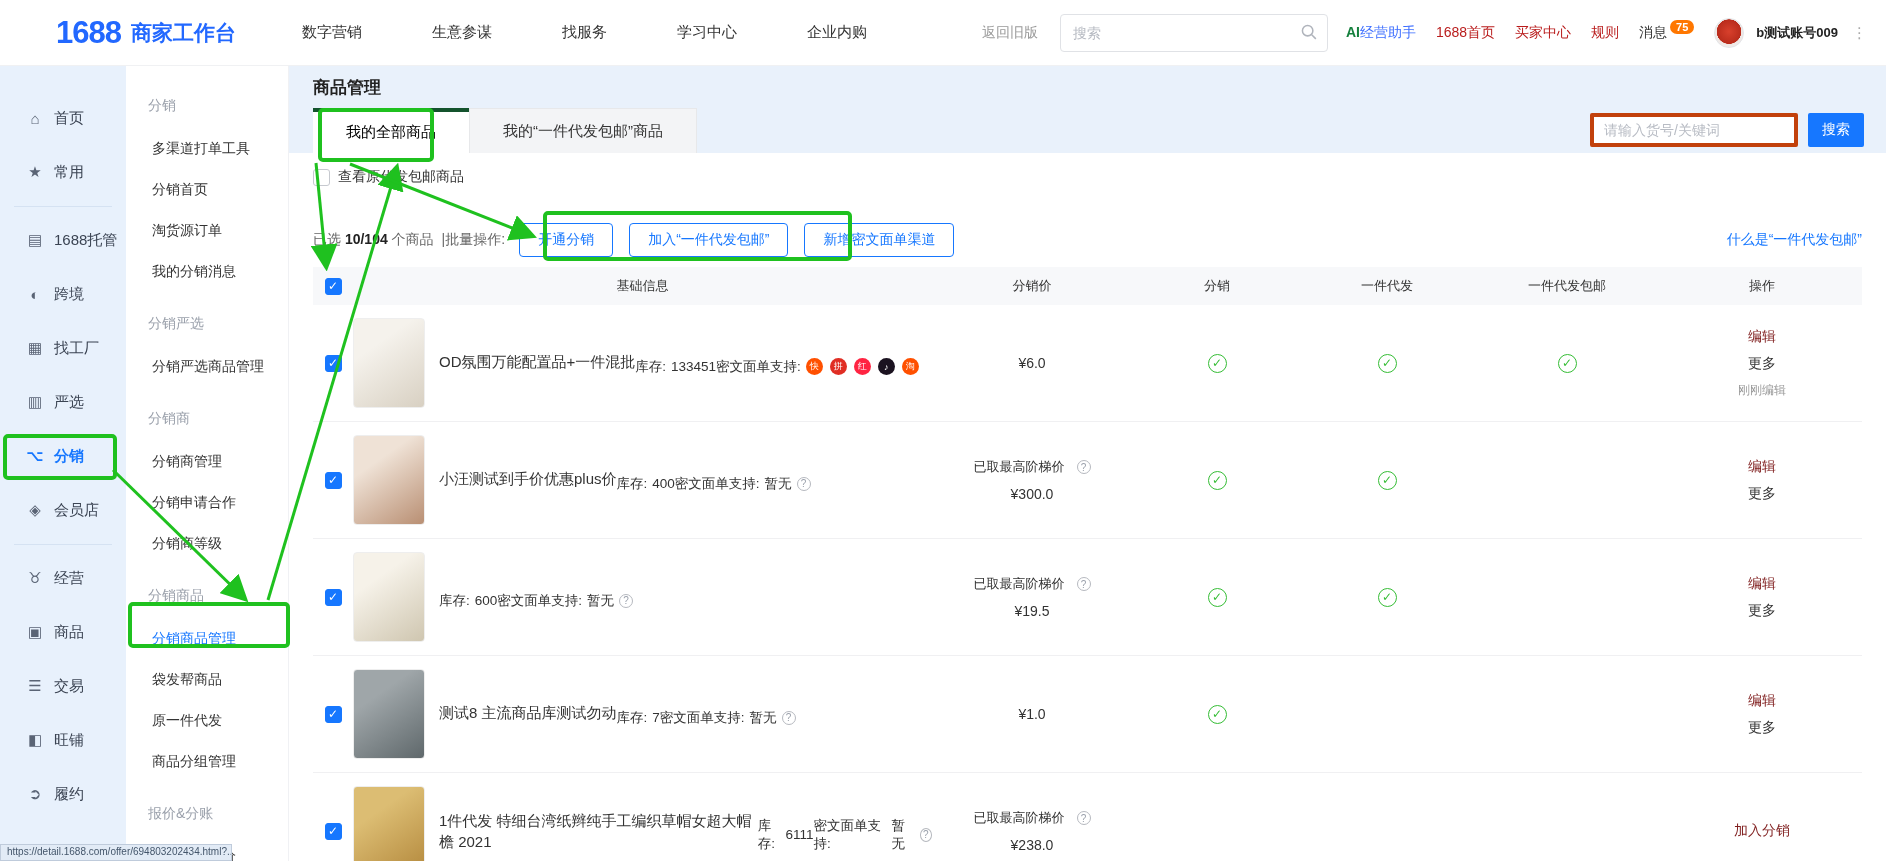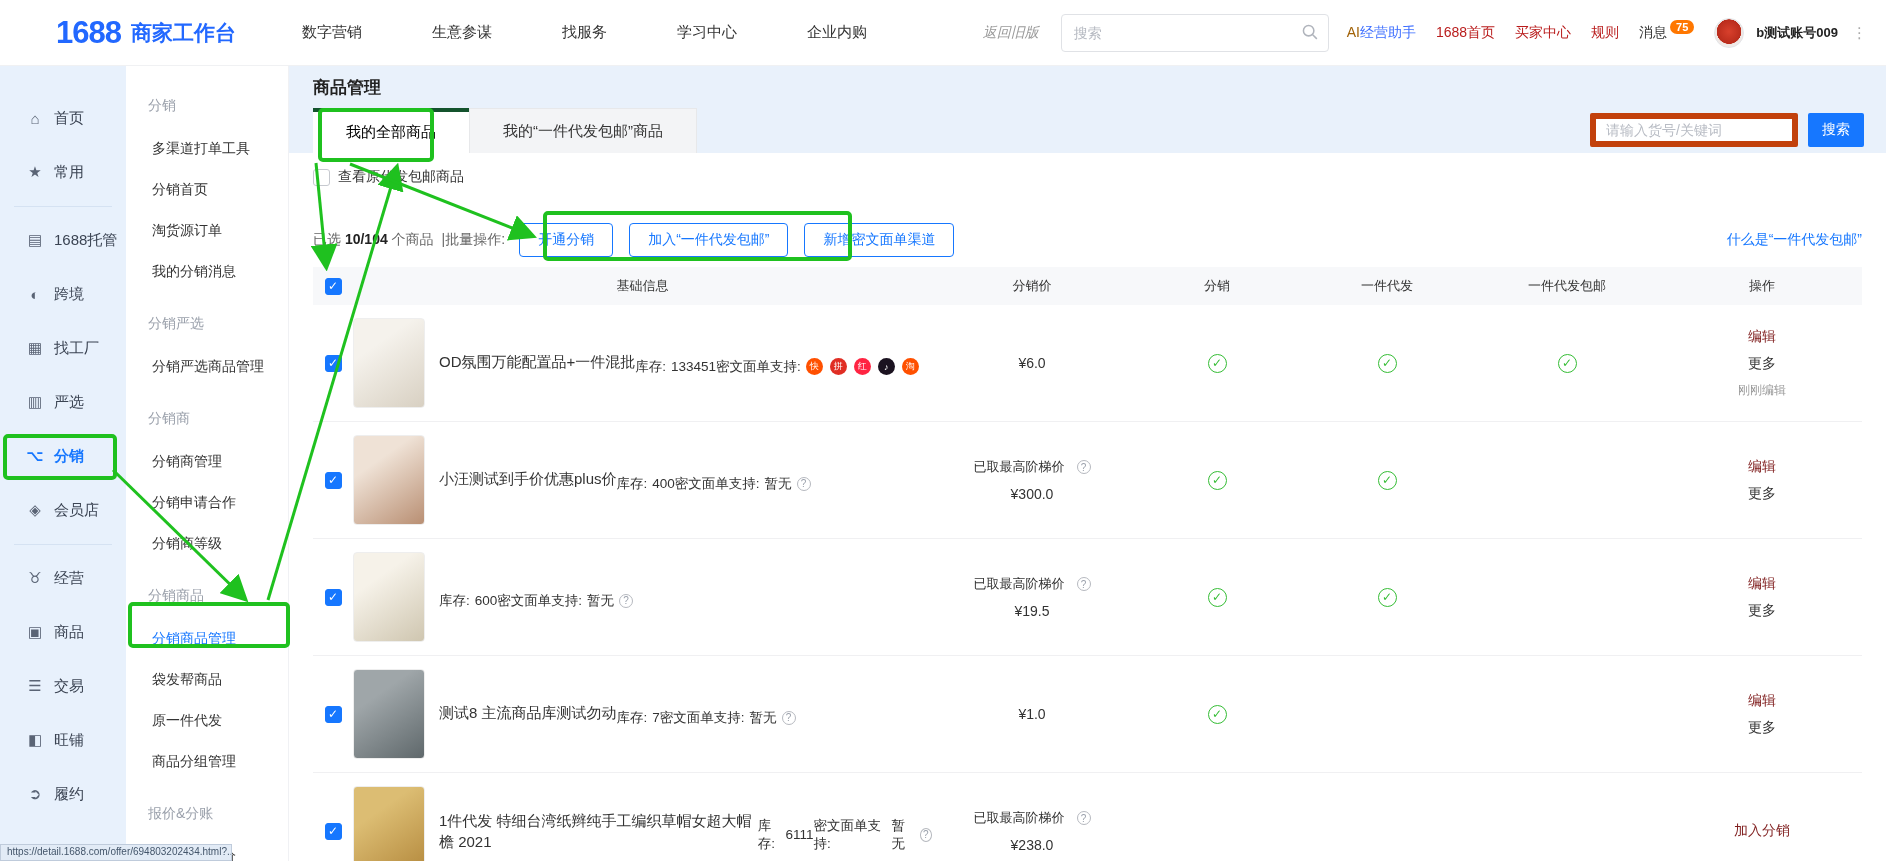--- a/index.html
+++ b/index.html
@@ -6,29 +6,29 @@
   body { font-family:"Liberation Sans","DejaVu Sans",sans-serif; background:#fff; }
   .app { position:relative; width:1886px; height:861px; overflow:hidden; background:#fff; }
 
   
   .top { position:absolute; top:0; left:0; right:0; height:66px; background:#fff;
          border-bottom:1px solid #f0f1f3; display:flex; align-items:center; padding:0 18px 0 56px; z-index:5;}
   .logo-num { font-size:31px; font-weight:bold; color:#2268ff; letter-spacing:-1px; }
   .logo-txt { font-size:21px; color:#2268ff; font-weight:600; margin-left:10px; }
   .topnav { display:flex; margin-left:66px; gap:70px; }
   .nav-item { font-size:15px; color:#333; cursor:pointer; white-space:nowrap; }
-  .back-old { margin-left:auto; font-size:14px; color:#999; white-space:nowrap;font-style:italic; }
+  .back-old { margin-left:auto; font-size:14px; color:#999; white-space:nowrap; }
   .top-search { position:relative; margin-left:22px; width:268px; height:38px; }
   .top-search input { width:100%; height:100%; border:1px solid #e0e2e6; border-radius:4px;
         font-size:14px; color:#333; padding:0 36px 0 12px; outline:none; font-family:inherit;}
   .top-search input::placeholder { color:#b6bac2; }
   .mag { position:absolute; right:10px; top:9px; width:18px; height:18px; }
   .right-links { display:flex; align-items:center; margin-left:18px; gap:20px; white-space:nowrap;}
   .ai { font-size:14px; }
-  .ai .ai-p { color:#a16207; font-weight:normal; }
+  .ai .ai-p { color:#15803d; font-weight:bold; }
   .ai .ai-l { color:#3d6eff; }
   .rlink { font-size:14px; color:#b91c1c; cursor:pointer; }
   .msg { font-size:14px; color:#333; position:relative; display:flex; align-items:center;}
   .badge { background:#ff7700; color:#fff; font-size:11px; border-radius:9px; padding:1px 6px;
            margin-left:3px; position:relative; top:-6px; font-weight:bold;}
   .avatar { width:30px; height:30px; border-radius:50%; border:1px solid #e3e5e8;
             background:radial-gradient(circle at 50% 45%, #d8402c 0%, #b92c1c 58%, #efe7e4 60%, #f7f3f1 100%); }
   .account { font-size:13px; font-weight:bold; color:#222; margin-left:-8px;}
   .dots { color:#aaa; font-size:15px; letter-spacing:1px; margin-left:-6px;}
 
@@ -51,21 +51,21 @@
 
   
   .main { position:absolute; top:66px; left:289px; right:0; bottom:0; background:#fff; }
   .main-top { height:87px; background:#e9f1fb; position:relative; padding:10px 0 0 24px; }
   .page-title { font-size:17px; font-weight:bold; color:#222; }
   .tabs { position:absolute; left:24px; bottom:0; display:flex; }
   .tab { height:45px; display:flex; align-items:center; padding:0 33px; font-size:15px; cursor:pointer; }
   .tab.active { background:#fff; color:#000000; border-top:4px solid #14532d; }
   .tab.plain { background:#f3f4f6; color:#333; border:1px solid #e7e8ea; border-bottom:none; }
   .main-search { position:absolute; right:22px; top:47px; display:flex; }
-  .main-search input { width:208px; height:34px; border:6px solid #c2410c; border-radius:2px;
+  .main-search input { width:208px; height:34px; border:4px solid #c2410c; border-radius:2px;
        font-size:14px; padding:0 10px; outline:none; background:#fff; font-family:inherit;}
   .main-search input::placeholder { color:#b8bcc4; }
   .btn-search { width:56px; height:34px; background:#1677ff; color:#fff; font-size:14px;
        border:none; border-radius:2px; margin-left:10px; cursor:pointer; font-family:inherit;}
 
   .content { padding:0 24px; }
   .filter-row { margin-top:15px; display:flex; align-items:center; gap:8px; }
   .filter-row .f-label { font-size:14px; color:#333; }
   .cb { width:17px; height:17px; border-radius:3px; border:1px solid #c6c9cf; background:#fff;
         display:flex; align-items:center; justify-content:center; font-size:12px; color:#fff; cursor:pointer; flex:0 0 auto;}

